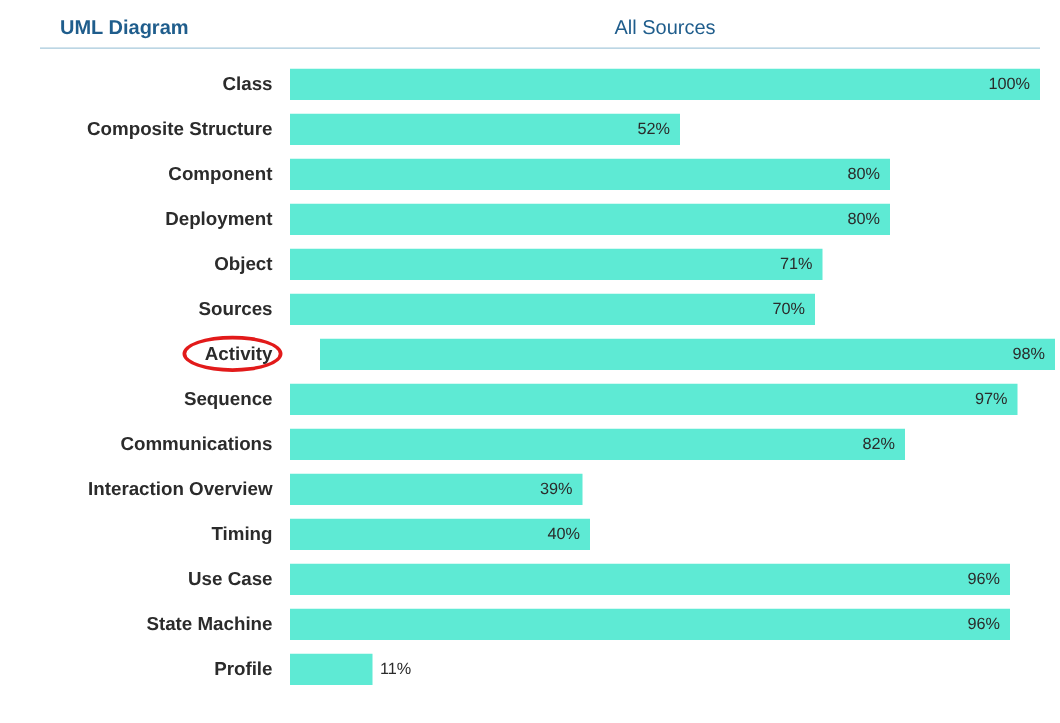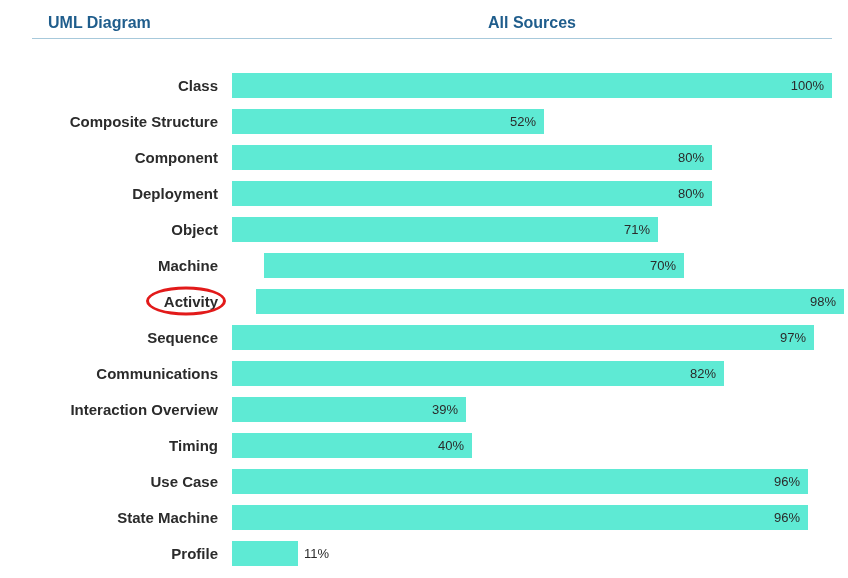--- a/index.html
+++ b/index.html
@@ -13,34 +13,34 @@
     .chart-wrap {
       position: absolute;
       left: 32px;
       top: 14px;
       width: 800px;
     }
     .header-row {
       display: flex;
       border-bottom: 1px solid #a7c9db;
       padding-bottom: 6px;
-      margin-bottom: 28px;
+      margin-bottom: 10px;
     }
     .header-left {
       width: 200px;
       color: #1f5d8c;
       font-weight: bold;
       font-size: 16px;
       text-align: left;
       padding-left: 16px;
     }
     .header-right {
       flex: 1;
       color: #1f5d8c;
-      font-weight: bold;
+      font-weight: normal;
       font-size: 16px;
       text-align: center;
     }
     .row {
       display: flex;
       align-items: center;
       height: 36px;
     }
     .label-cell {
       width: 200px;
@@ -128,23 +128,23 @@
       </div>
       <div class="row">
         <div class="label-cell">Object</div>
         <div class="bar-cell">
           <div class="bar" style="width: 71%;">
             <span class="bar-label">71%</span>
           </div>
         </div>
       </div>
       <div class="row">
-        <div class="label-cell">Machine</div>
-        <div class="bar-cell">
-          <div class="bar" style="width: 70%; margin-left: 32px;">
+        <div class="label-cell">Sources</div>
+        <div class="bar-cell">
+          <div class="bar" style="width: 70%;">
             <span class="bar-label">70%</span>
           </div>
         </div>
       </div>
       <div class="row">
         <div class="label-cell">Activity<div class="circle-mark"></div></div>
         <div class="bar-cell">
           <div class="bar" style="width: 98%; margin-left: 24px;">
             <span class="bar-label">98%</span>
           </div>

